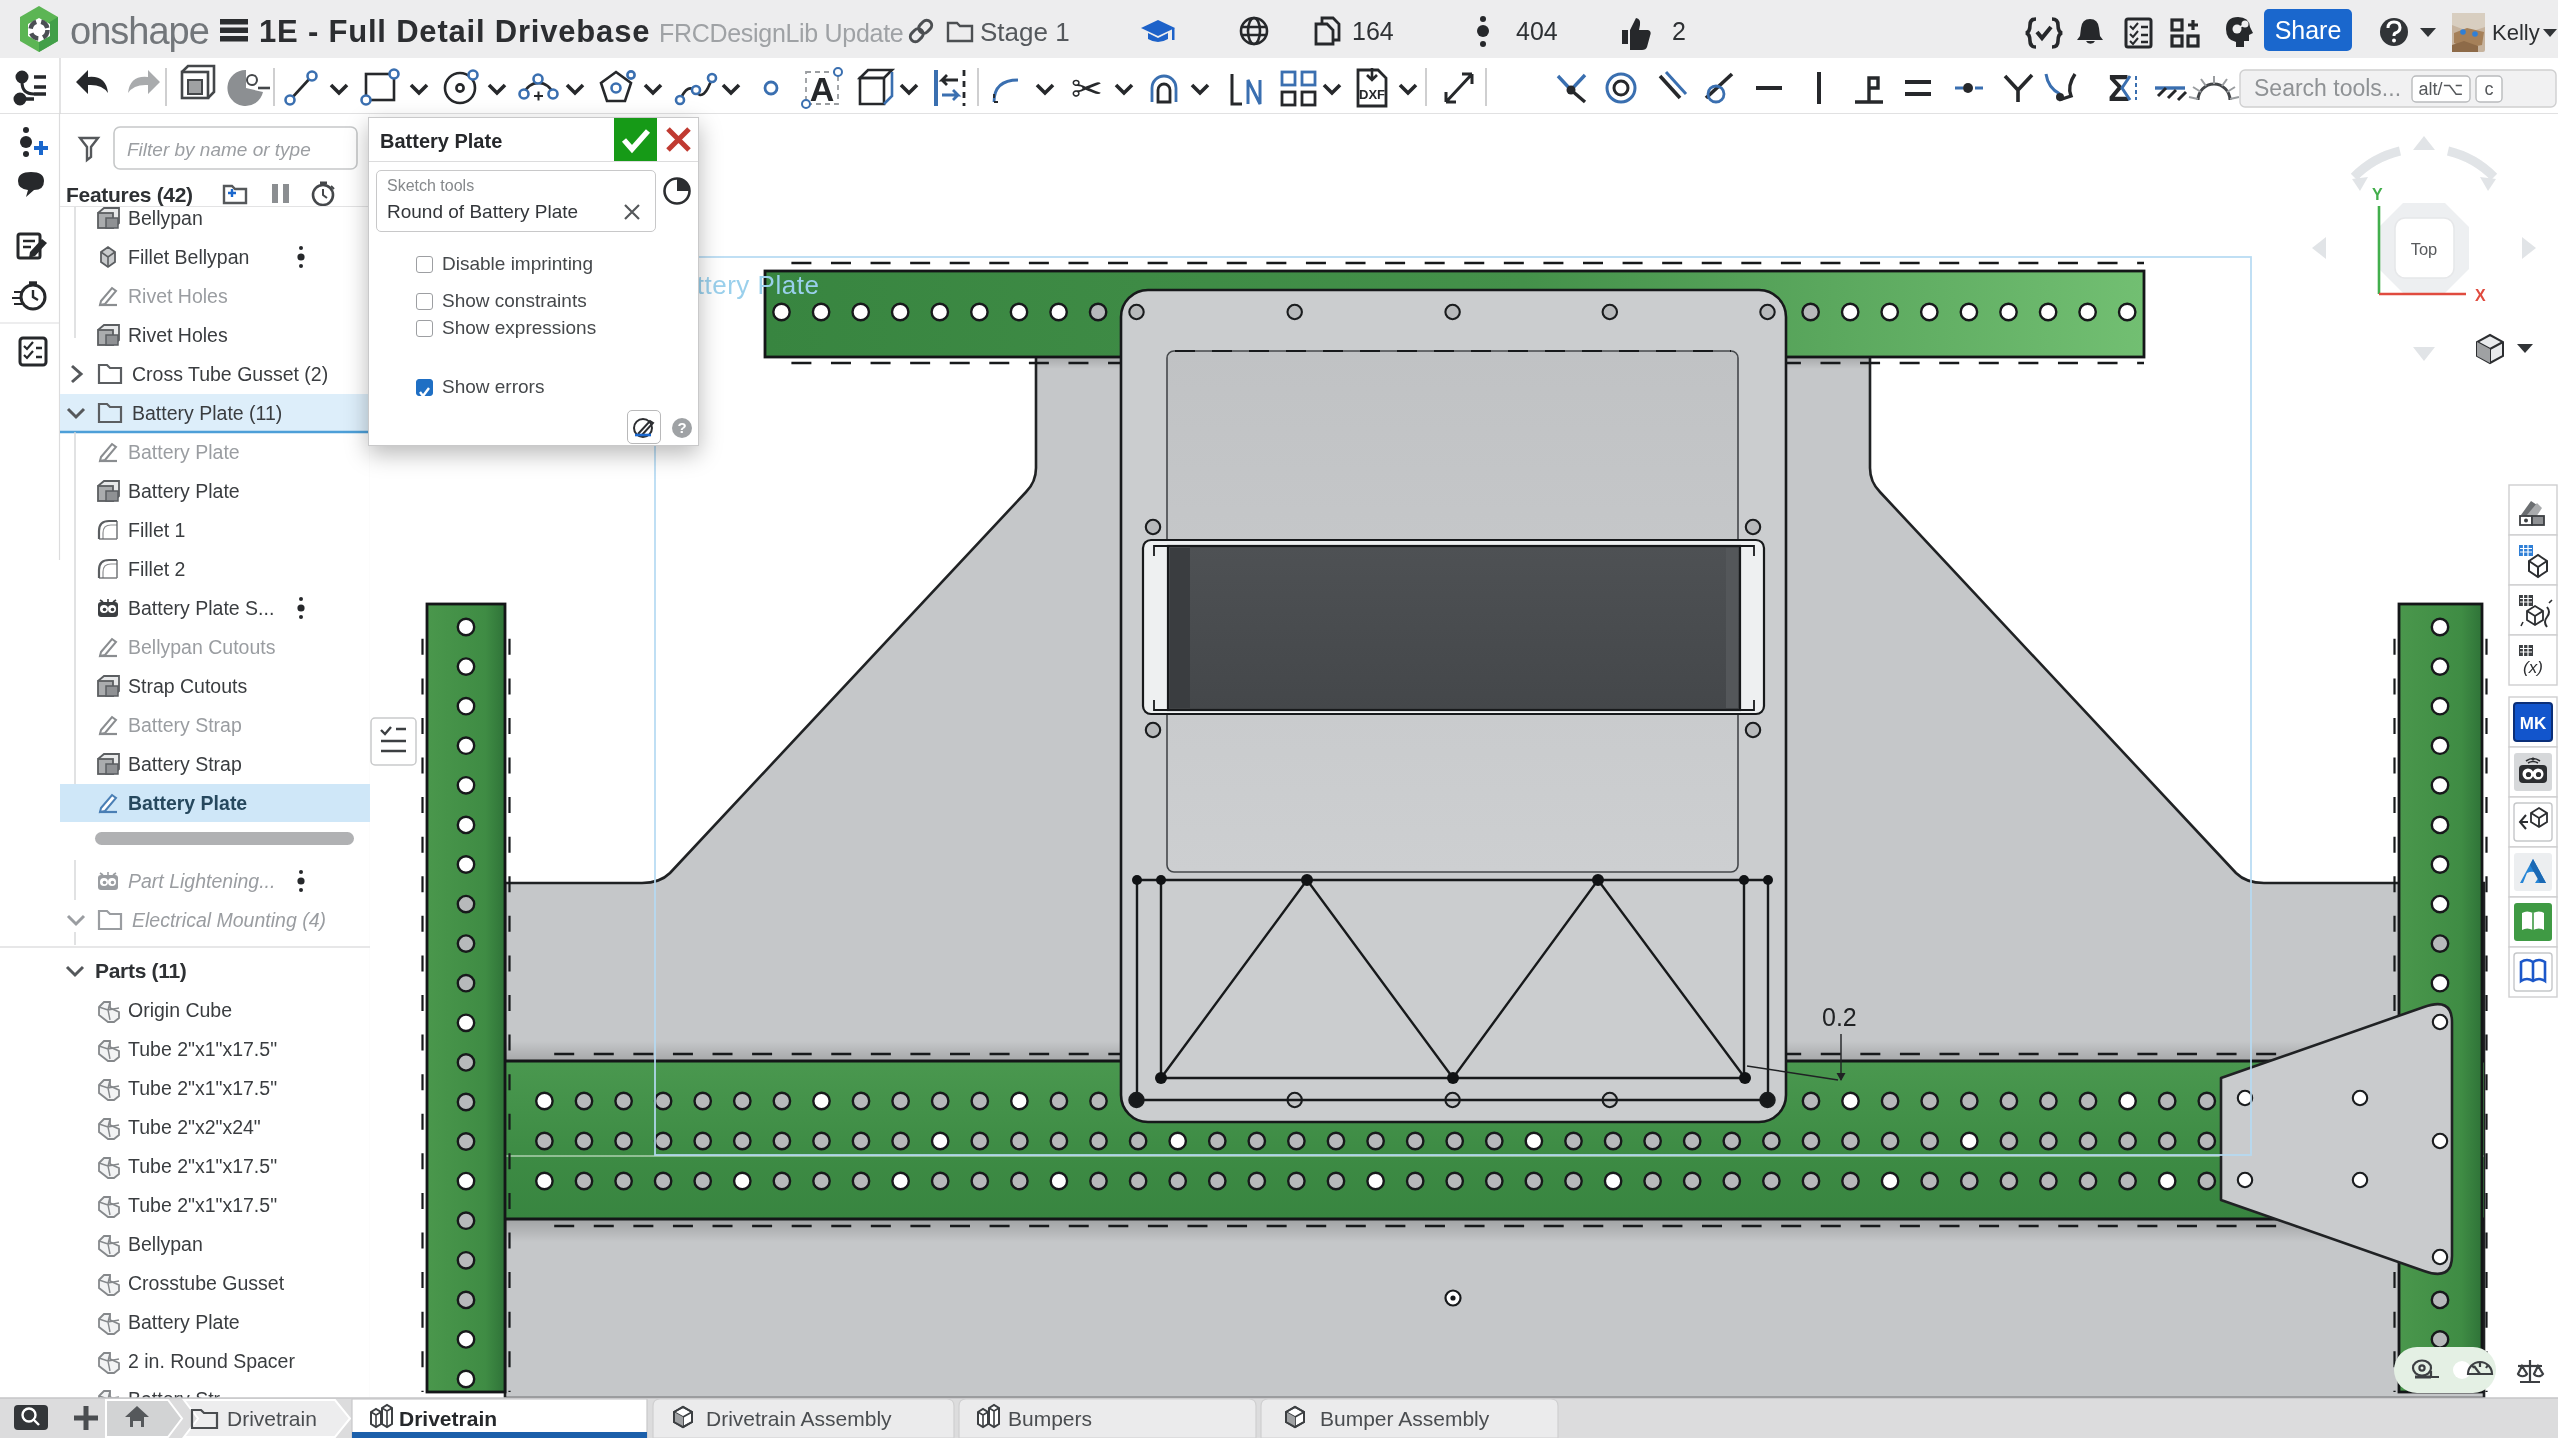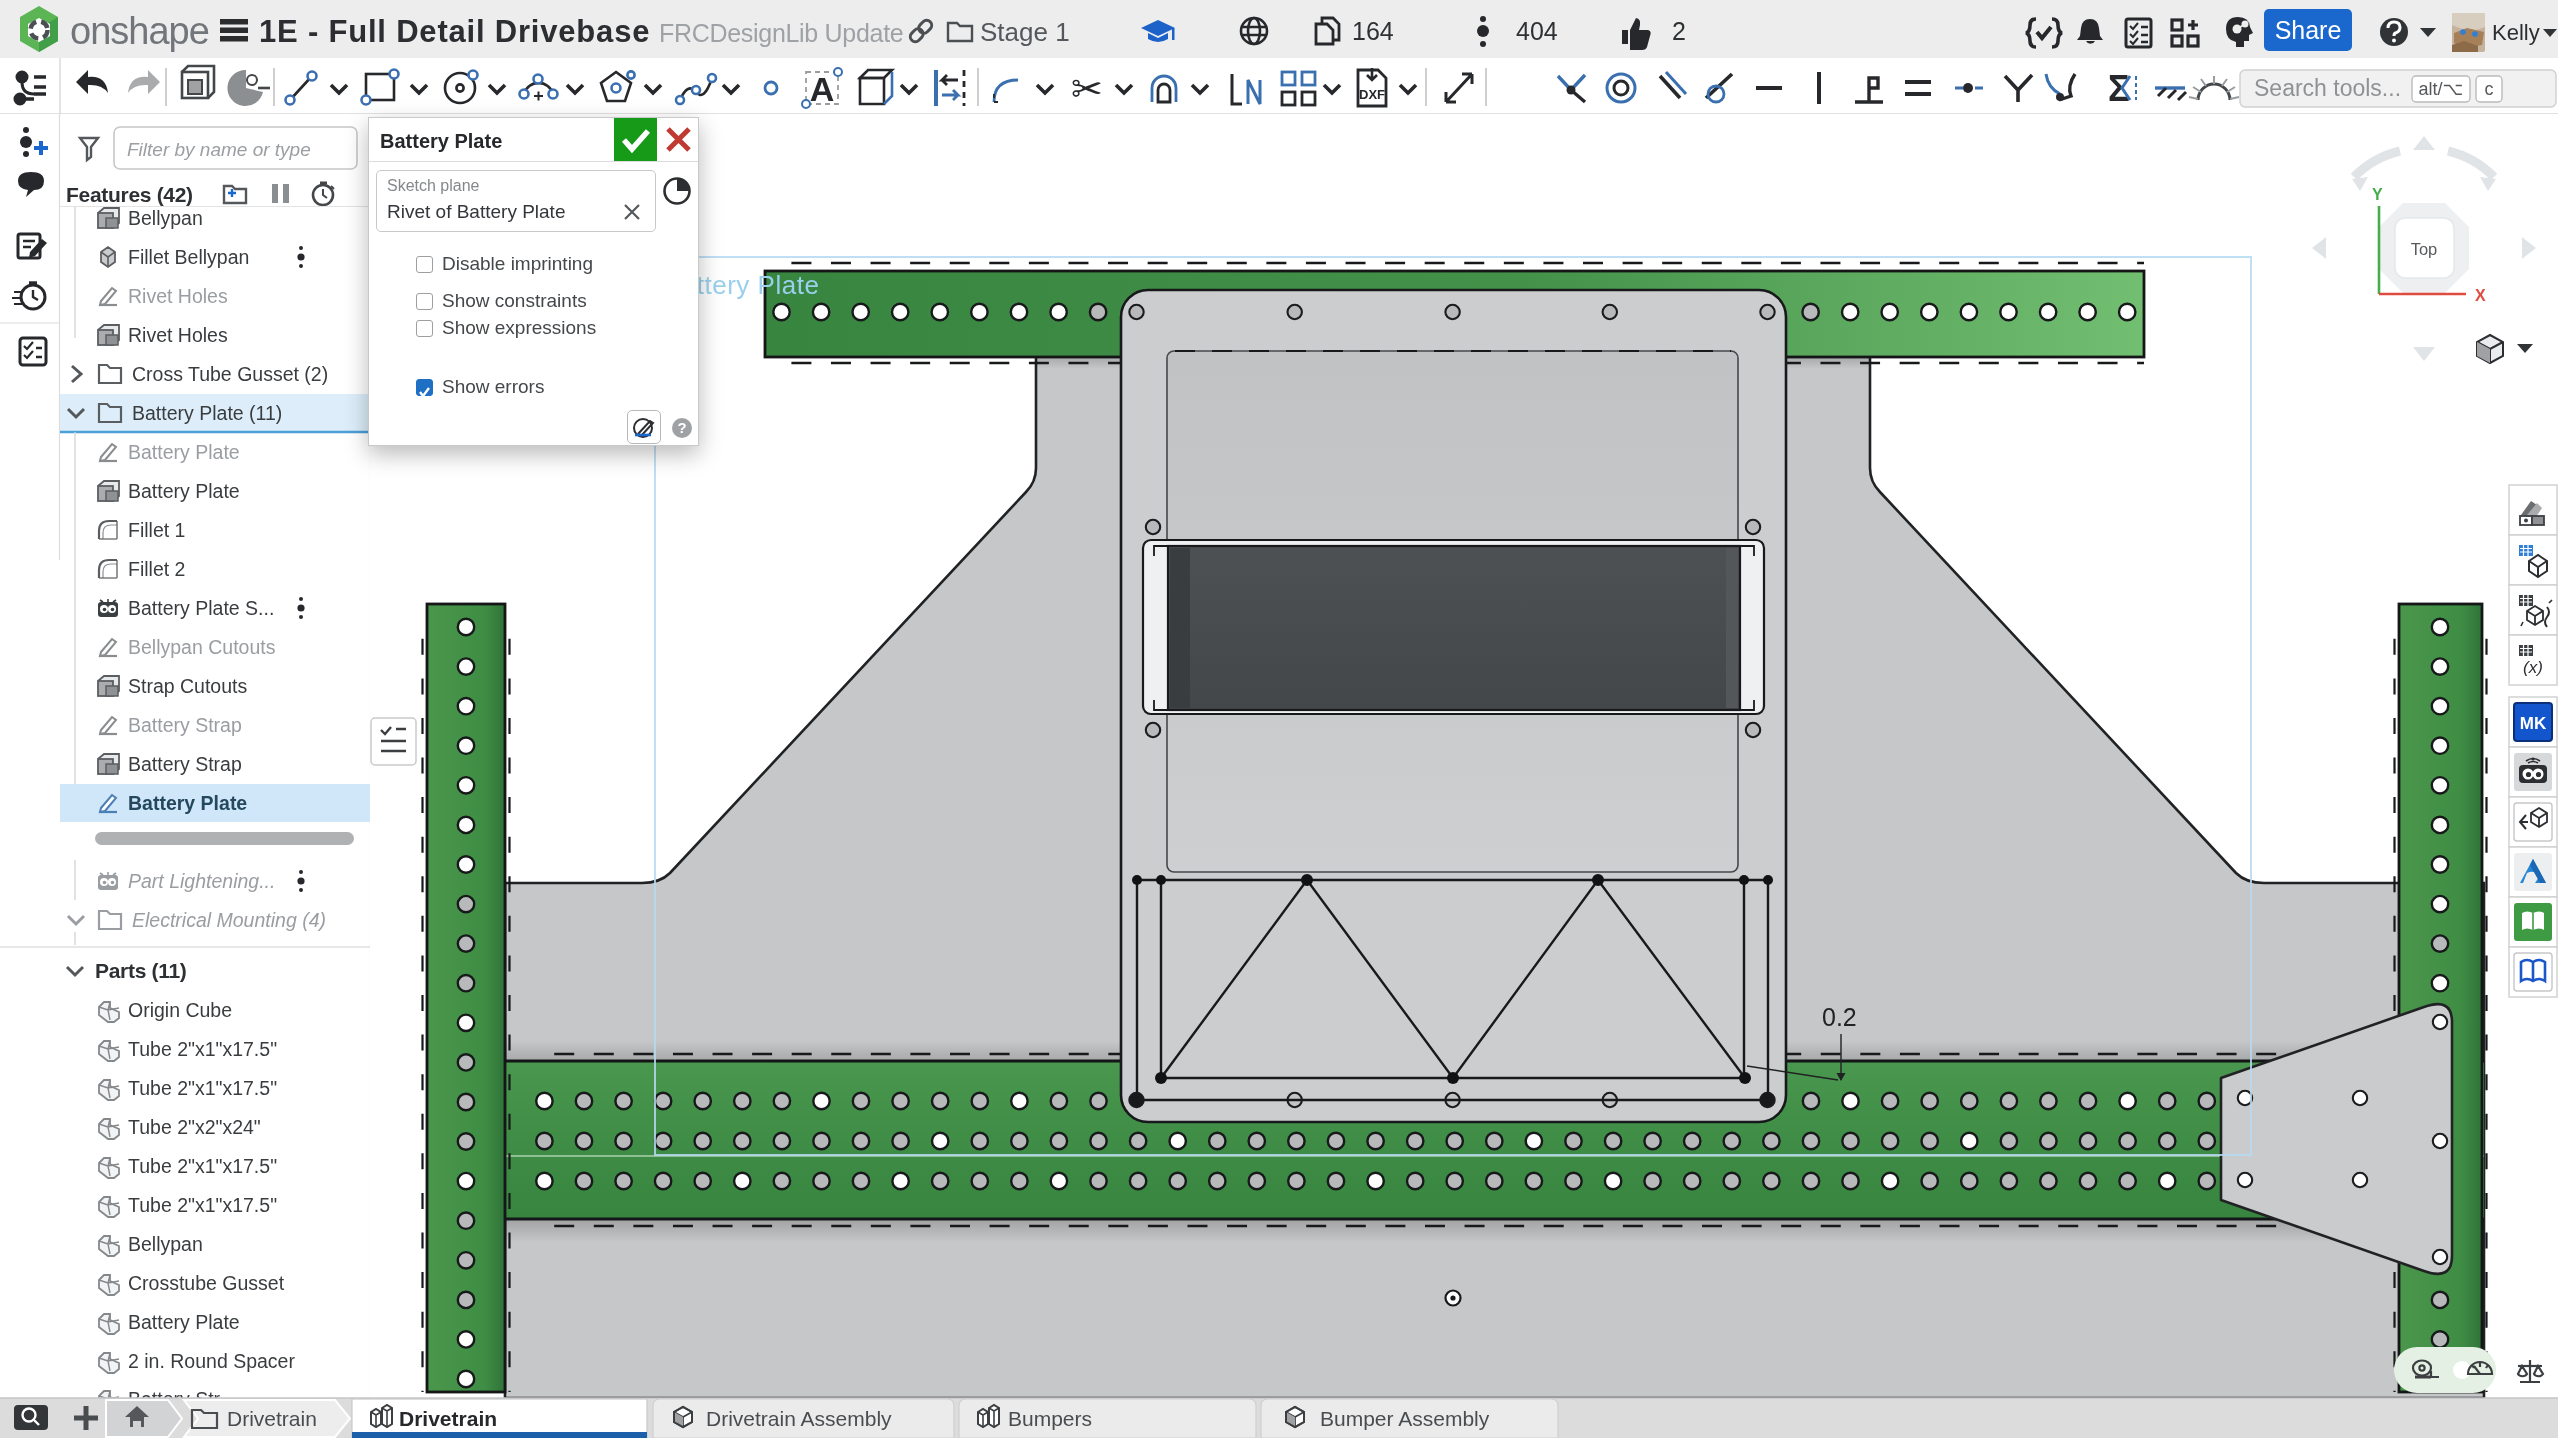--- a/index.html
+++ b/index.html
@@ -1060,22 +1060,22 @@
 <div id="dlg">
  <div id="dlg-title">Battery Plate</div>
  <div id="dlg-check"><svg width="43" height="43">
           <path d="M10 22 l8 9 l16 -18" stroke="#fff" stroke-width="5.5" fill="none"></path>
         </svg></div>
  <div id="dlg-x"><svg width="30" height="30">
           <path d="M4 4 L25 25 M25 4 L4 25" stroke="#c03a31" stroke-width="5"></path>
         </svg></div>
  <div id="dlg-sep"></div>
  <div id="dlg-field">
-  <div class="fl">Sketch plane</div>
-  <div class="fv">Rivet of Battery Plate</div>
+  <div class="fl">Sketch tools</div>
+  <div class="fv">Round of Battery Plate</div>
   <svg id="dlg-fx" width="18" height="18">
           <path d="M2 2 L16 16 M16 2 L2 16" stroke="#55585b" stroke-width="2.2"></path>
         </svg>
  </div>
  <svg id="dlg-pie" width="30" height="30">
   <circle cx="15" cy="15" r="12.5" fill="none" stroke="#2c2e31" stroke-width="2.6"></circle>
   <path d="M15 15 L15 2.5 A12.5 12.5 0 0 1 27.5 15 Z" fill="#2c2e31"></path>
  </svg>
  <label class="cb" style="top:136px"><span class="box"></span>Disable imprinting</label>
  <label class="cb" style="top:173px"><span class="box"></span>Show constraints</label>

